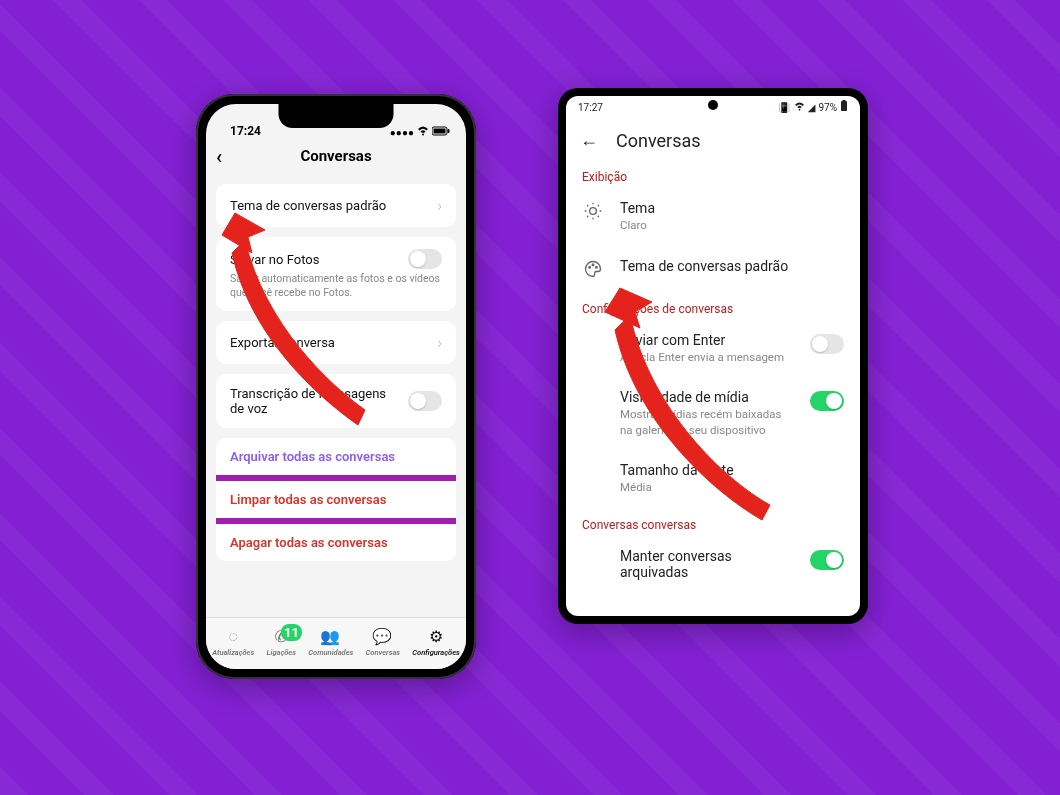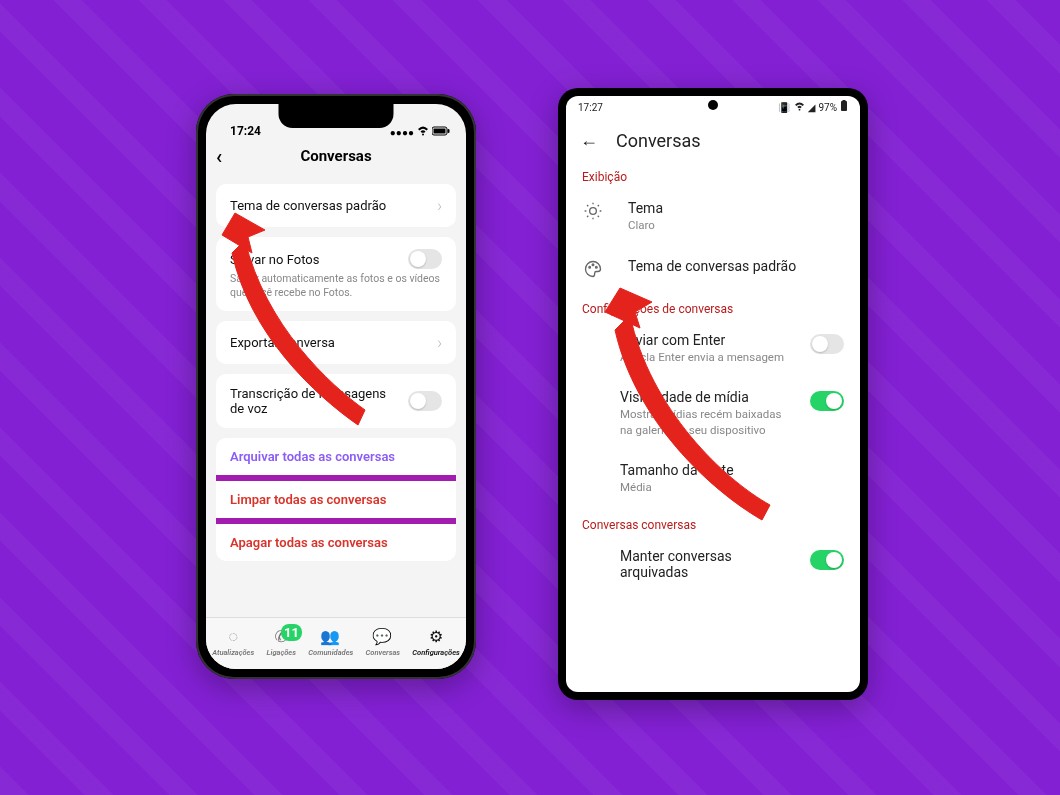--- a/index.html
+++ b/index.html
@@ -123,21 +123,21 @@
   .badge {
     position:absolute; top:-3px; right:-6px;
     background:#25D366; color:#fff; border-radius:8px;
     font-size:13px; font-weight:700; padding:1px 3px; min-width:12px; text-align:center;
   }
 
   
   .device-and {
     position:absolute;
     left:558px; top:88px;
-    width:310px; height:612px;
+    width:310px; height:536px;
     background:#000;
     border-radius:20px;
     padding:8px;
     box-shadow:0 8px 30px rgba(0,0,0,.3);
   }
   .device-and .screen{
     width:100%; height:100%;
     background:#fff; border-radius:12px;
     position:relative; overflow:hidden;
   }
@@ -152,21 +152,21 @@
   }
   .and-header{
     height:44px; display:flex; align-items:center; gap:18px;
     padding:0 14px; font-size:18px; color:#222;
   }
   .and-header .back{ font-size:18px; }
   .section-label{
     font-size:12px; color:#b91c1c; padding:8px 16px 6px 16px;
   }
   .and-row{
-    display:flex; align-items:flex-start; gap:24px;
+    display:flex; align-items:flex-start; gap:16px;
     padding:10px 16px 14px 16px;
     justify-content:center;
   }
   .and-row .ic{
     width:22px; height:22px; flex:none; color:#666;
     display:flex;align-items:center;justify-content:center;
   }
   .and-row .txt{ flex:1; min-width:0;}
   .and-row .ttl{ font-size:14px; color:#222; }
   .and-row .sub{ font-size:11.5px; color:#888; margin-top:2px; line-height:1.35; }

